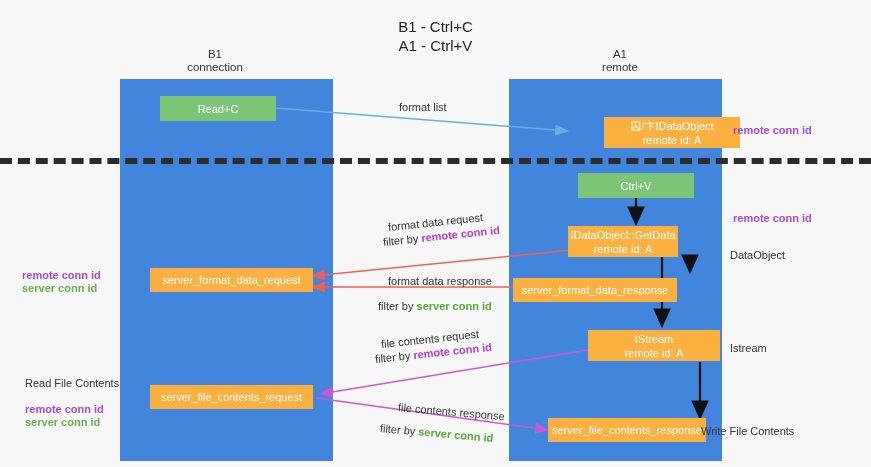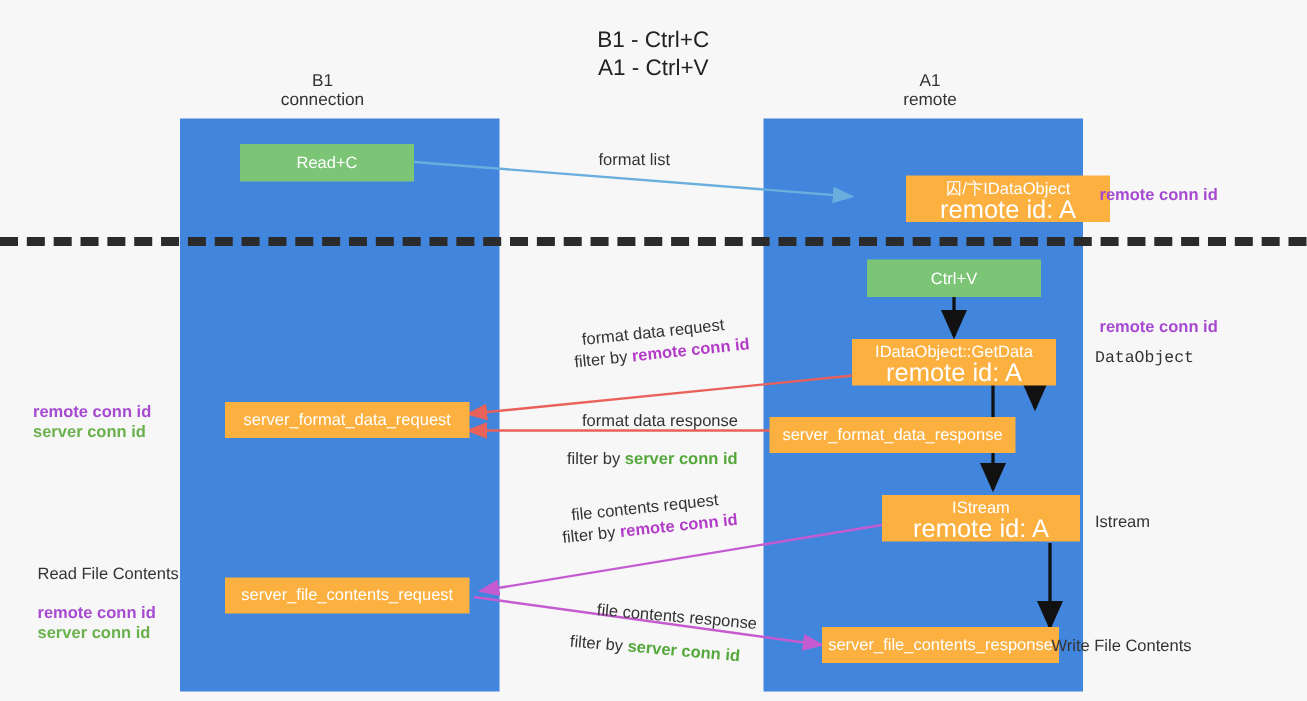--- a/index.html
+++ b/index.html
@@ -28,21 +28,21 @@
   .lane{background:#4285dd;}
 
   
   .box{
     display:flex;flex-direction:column;align-items:center;justify-content:center;
     color:#ffffff;font-size:11px;line-height:14px;text-align:center;
     box-sizing:border-box;padding:2px 4px;
   }
   .box.green{background:#7cc576;}
   .box.orange{background:#fbb040;}
-  .box .l2{font-size:17px;}
+  .box .l2{font-size:11px;}
 
   
   .lbl{font-size:11px;line-height:14px;color:#333;white-space:nowrap;}
   .lbl.purple{color:#a64ad1;font-weight:bold;}
   .lbl.green{color:#6ab04c;font-weight:bold;}
   .lbl.tilt{transform-origin:left center;}
   .lbl.plain{color:#333;}
   .lbl b.purple{color:#b23cc8;font-weight:bold;}
   .lbl b.green{color:#55a83c;font-weight:bold;}
 
@@ -119,21 +119,21 @@
 
   <div class="abs box orange" style="left:568px;top:117px;width:136px;height:31px;margin-left:36px;">
     <div>囚/卞IDataObject</div>
     <div class="l2">remote id: A</div>
   </div>
 
   <div class="abs box green" style="left:578px;top:173px;width:116px;height:25px;">
     <div>Ctrl+V</div>
   </div>
 
-  <div class="abs box orange" style="left:568px;top:226px;width:136px;height:31px;">
+  <div class="abs box orange" style="left:568px;top:226px;width:110px;height:31px;">
     <div>IDataObject::GetData</div>
     <div class="l2">remote id: A</div>
   </div>
 
   <div class="abs box orange" style="left:150px;top:268px;width:163px;height:24px;">
     <div>server_format_data_request</div>
   </div>
 
   <div class="abs box orange" style="left:513px;top:278px;width:164px;height:24px;">
     <div>server_format_data_response</div>
@@ -171,21 +171,21 @@
 
   <div class="abs lbl tilt" style="left:398px;top:400px;transform:rotate(5deg);">file contents response</div>
   <div class="abs lbl tilt" style="left:380px;top:421px;transform:rotate(5deg);">
     <span>filter by </span><b class="green">server conn id</b>
   </div>
 
   <div class="abs lbl purple" style="left:733px;top:123px;">remote conn id</div>
 
   <div class="abs lbl purple" style="left:733px;top:211px;">remote conn id</div>
 
-  <div class="abs lbl plain" style="left:730px;top:232px;font-family:Liberation Mono, monospace;">DataObject</div>
+  <div class="abs lbl plain" style="left:730px;top:248px;">DataObject</div>
 
   <div class="abs lbl plain" style="left:730px;top:341px;">Istream</div>
 
   <div class="abs lbl plain" style="left:701px;top:424px;">Write File Contents</div>
 
   <div class="abs lbl purple" style="left:22px;top:268px;">remote conn id</div>
   <div class="abs lbl green" style="left:22px;top:281px;">server conn id</div>
 
   <div class="abs lbl plain" style="left:25px;top:376px;">Read File Contents</div>
   <div class="abs lbl purple" style="left:25px;top:402px;">remote conn id</div>

